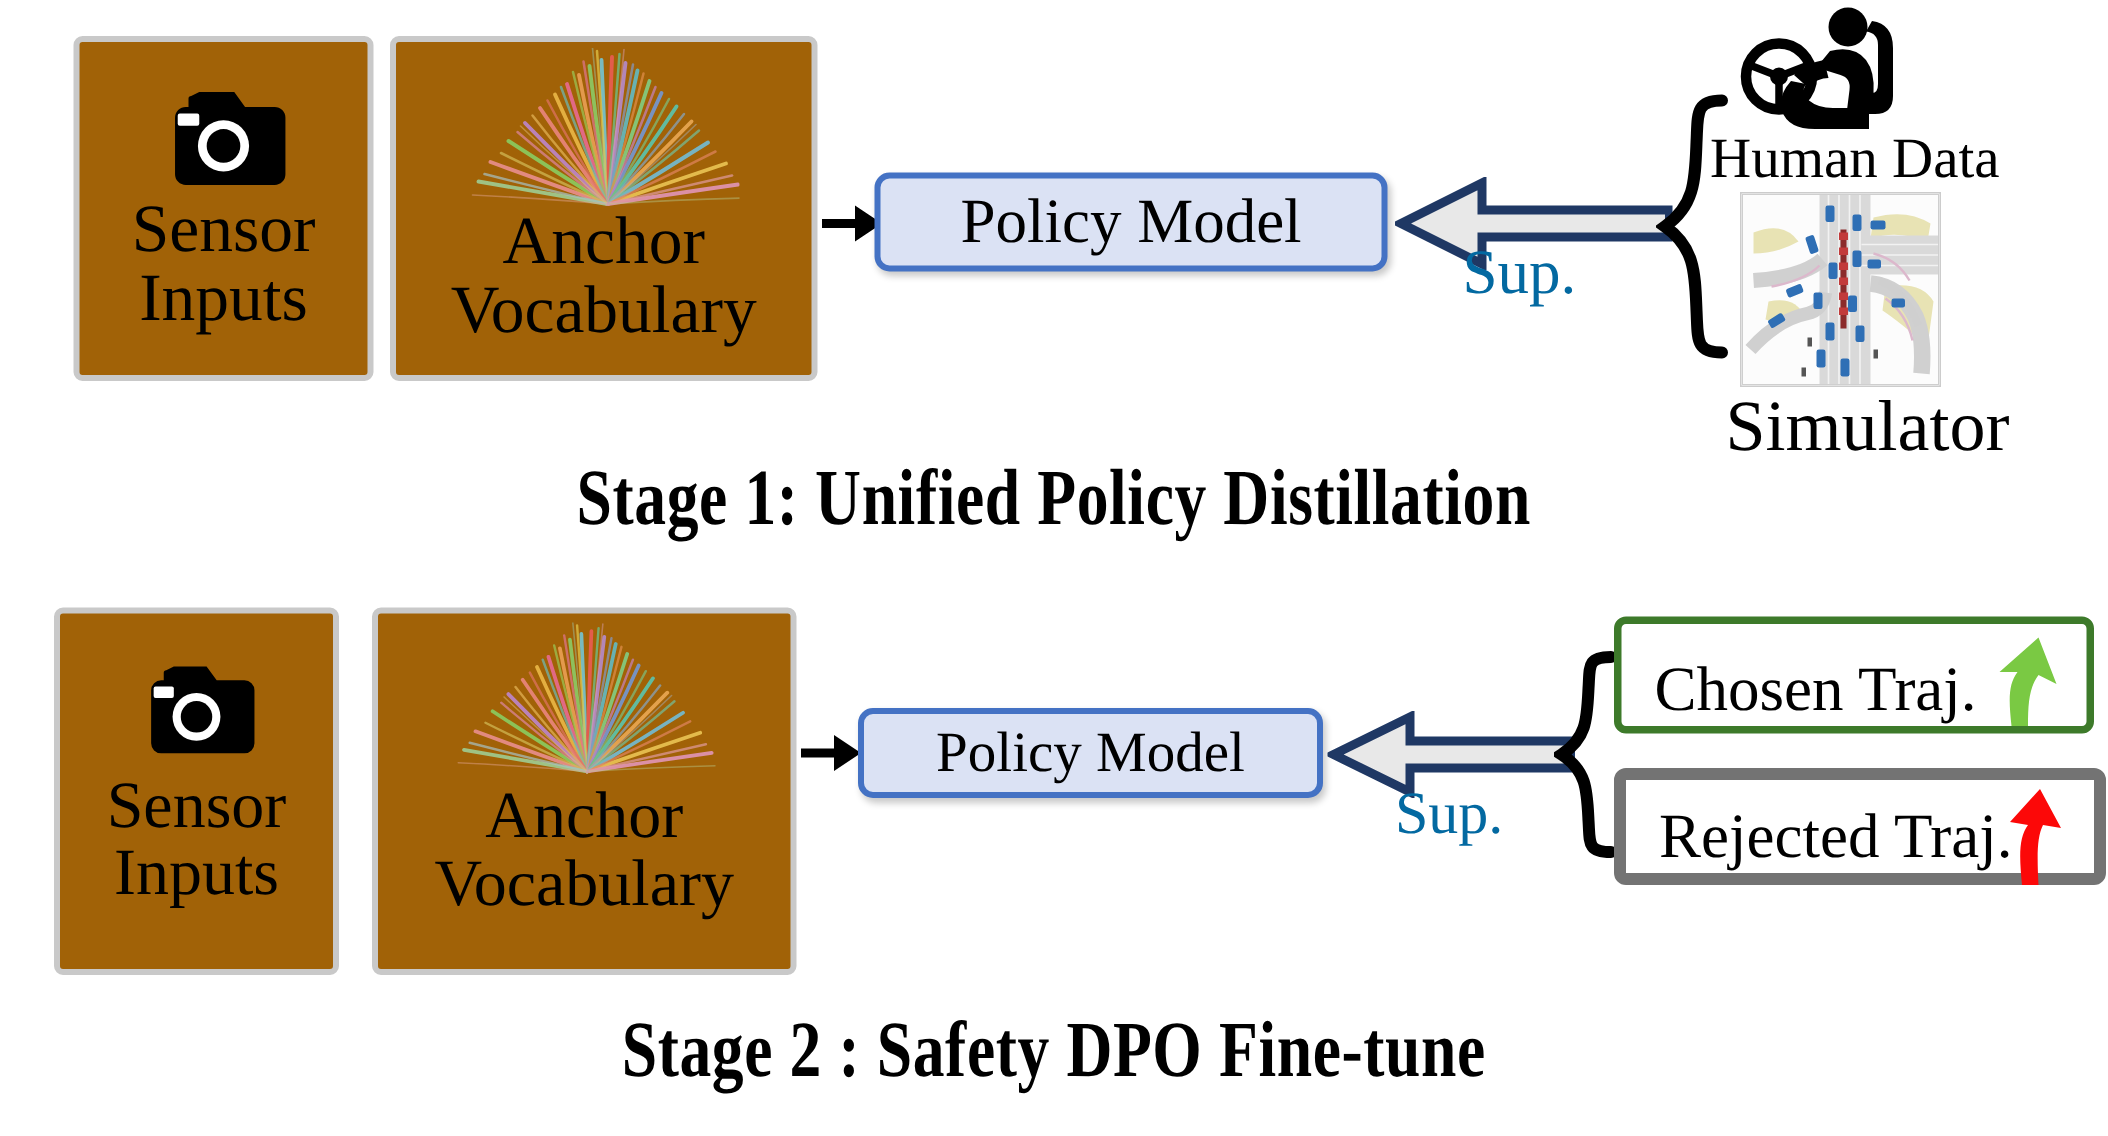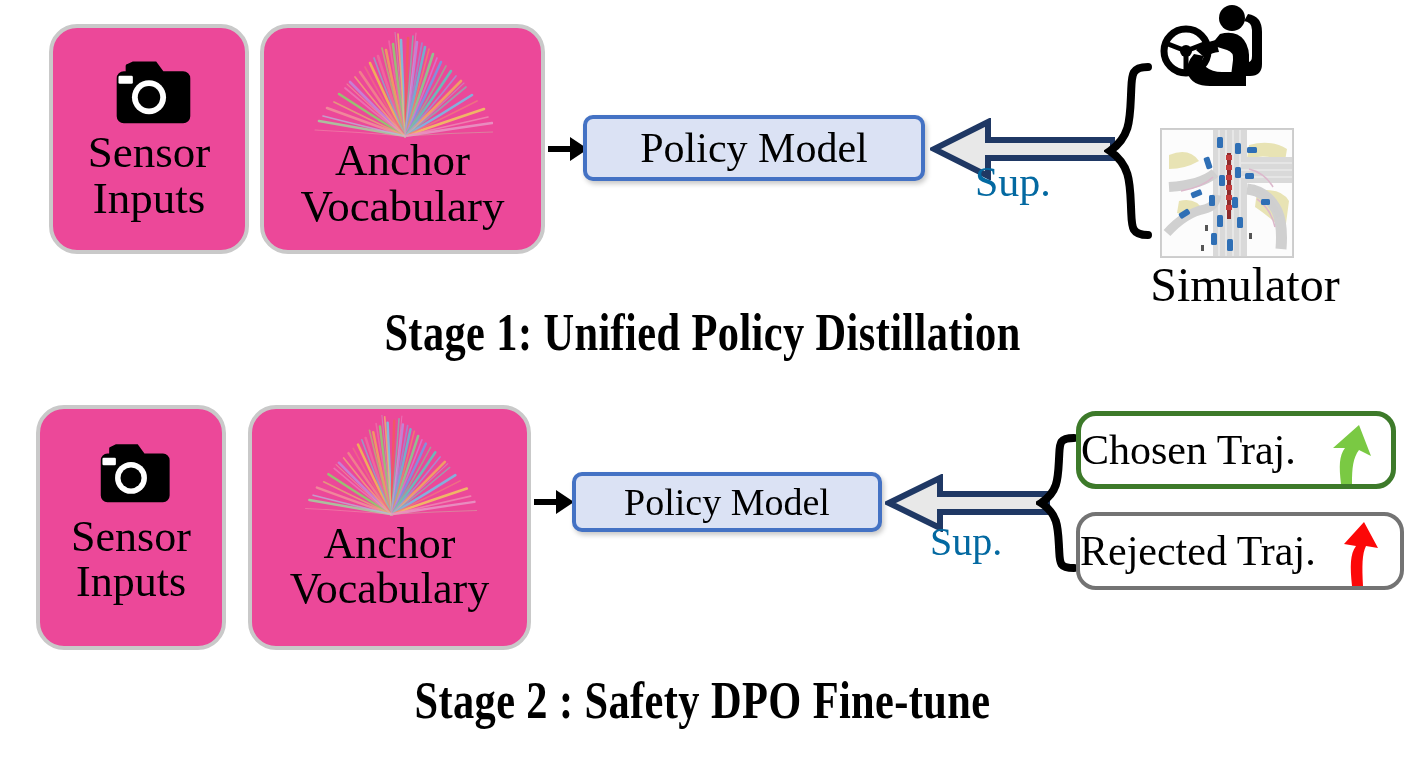--- a/index.html
+++ b/index.html
@@ -9,22 +9,22 @@
     background:#ffffff;
   }
   .stage{position:absolute;left:0;width:1405px;}
   #stage1{top:0;height:378px;}
   #stage2{top:378px;height:379px;}
 
   
   .card{
     position:absolute;
     border:4px solid #c9c9c9;
-    border-radius:28px;
-    background:#ec4899;
+    border-radius:6px;
+    background:#a16207;
     box-sizing:border-box;
     display:flex;flex-direction:column;
     align-items:center;justify-content:flex-start;
   }
   .card-label{
     text-align:center;
     color:#000;
     line-height:1.02;
     font-family:"Liberation Serif","DejaVu Serif",serif;
     white-space:pre-line;
@@ -72,25 +72,26 @@
   }
   .driver-icon{position:absolute;}
   .sim-thumb{
     position:absolute;border:1px solid #cccccc;background:#fbfbfb;
     overflow:hidden;
   }
 
   
   .traj-box{
     position:absolute;box-sizing:border-box;
-    border-radius:20px;background:#fff;
-    display:flex;align-items:center;
+    border-radius:8px;background:#fff;
+    display:flex;align-items:flex-end;
+    padding-left:22px;
   }
   .traj-box.chosen{border:5px solid #3d7a2a;}
-  .traj-box.rejected{border:4px solid #737373;}
+  .traj-box.rejected{border:8px solid #737373;}
   .traj-text{
     color:#000;font-family:"Liberation Serif","DejaVu Serif",serif;
     white-space:nowrap;
   }
   .traj-arrow{position:absolute;}
 
   
   .stage-caption{
     position:absolute;width:1405px;text-align:center;
     color:#000;
@@ -216,20 +217,21 @@
       <path d="M44 52 q-4 6 2 11 q6 5 16 5 h24 v14 h-36 q-18 0 -22 -12 q-3 -10 6 -20 z" fill="#000"></path>
 
       <path d="M56 36 q-12 2 -20 10 l9 8 q7 -6 14 -6 z" fill="#000"></path>
 
       <circle cx="26" cy="47" r="22" fill="none" stroke="#000" stroke-width="7"></circle>
       <circle cx="26" cy="47" r="6" fill="#000"></circle>
       <path d="M26 47 L8 40 M26 47 L44 40 M26 47 L26 69" stroke="#000" stroke-width="5" fill="none"></path>
     </svg>
   </div>
 
+  <div class="src-label" style="left:1140px;top:84px;width:190px;font-size:38px;">Human Data</div>
 
   <div class="sim-thumb" style="left:1160px;top:128px;width:132px;height:128px;">
     <svg viewBox="0 0 132 128" width="132" height="128" aria-hidden="true">
       <rect width="132" height="128" fill="#fcfcfc"></rect>
 
       <path d="M8 26 q20 -8 30 6 q-14 8 -30 8 z" fill="#e8e3b4"></path>
       <path d="M88 16 q22 -6 38 4 l-2 12 q-20 -8 -38 -2 z" fill="#e8e3b4"></path>
       <path d="M96 62 q24 -4 32 10 l-4 30 q-18 -16 -30 -24 z" fill="#e8e3b4"></path>
       <path d="M18 72 q18 -4 24 10 q-16 6 -26 2 z" fill="#e8e3b4"></path>
 

